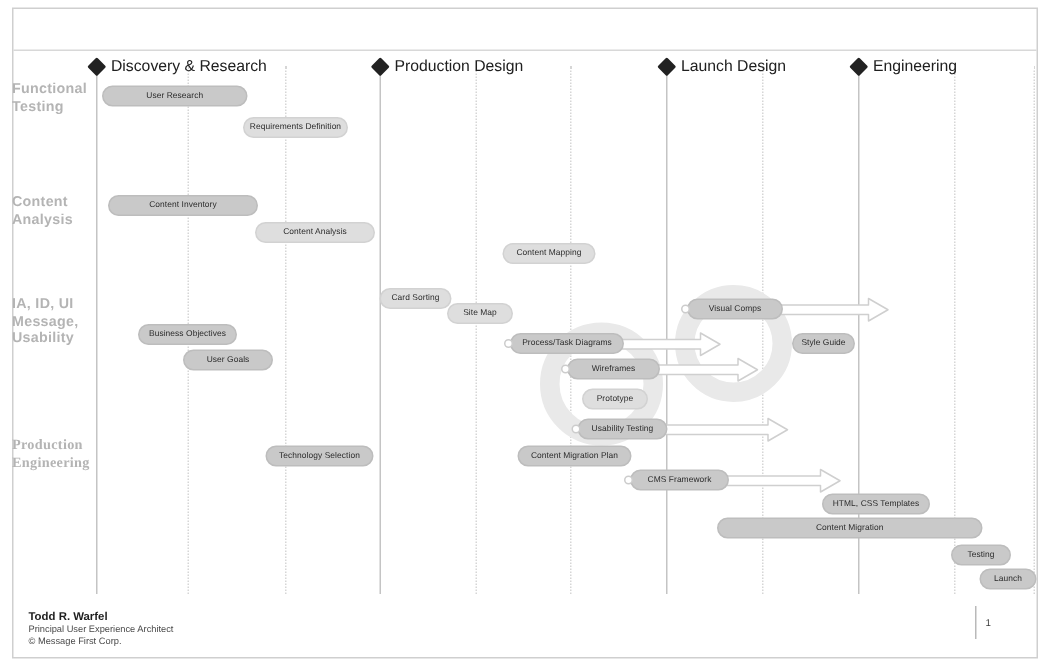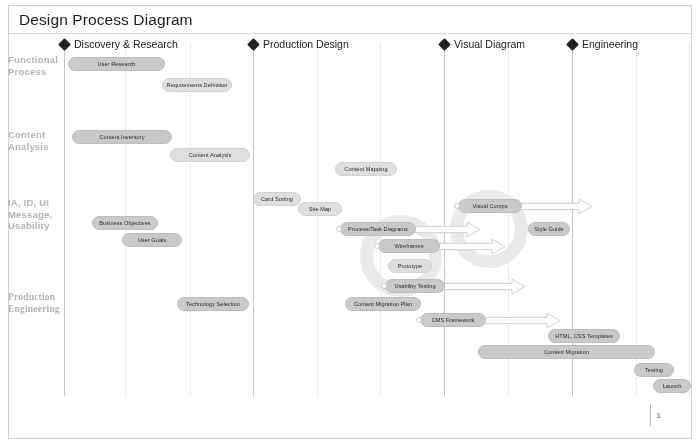--- a/index.html
+++ b/index.html
@@ -86,21 +86,20 @@
   #f3{font-size:6.2px;color:#4a4a4a;line-height:8px;}
   #pagediv{position:absolute;left:650px;top:404px;width:1px;height:22px;background:#b9b9b9;}
   #pageno{position:absolute;left:657px;top:412px;font-size:6.5px;color:#3a3a3a;}
 </style>
 </head>
 <body>
 
 <div id="page">
   <div id="sheet"></div>
 
-  <div id="title">Design Process Diagram</div>
   <div id="titlerule"></div>
 
   <div id="plot">
     <div id="gridlines-layer">
         <div class="vline solid" style="left: 64px;"></div>
         <div class="vline dotted" style="left: 125px;"></div>
         <div class="vline dotted" style="left: 190px;"></div>
         <div class="vline solid" style="left: 253px;"></div>
         <div class="vline dotted" style="left: 317px;"></div>
         <div class="vline dotted" style="left: 380px;"></div>
@@ -145,30 +144,30 @@
         <div class="phase" style="left: 60px; top: 38px;">
           <span class="dia"></span>
           <span class="plab">Discovery &amp; Research</span>
         </div>
         <div class="phase" style="left: 249px; top: 38px;">
           <span class="dia"></span>
           <span class="plab">Production Design</span>
         </div>
         <div class="phase" style="left: 440px; top: 38px;">
           <span class="dia"></span>
-          <span class="plab">Visual Diagram</span>
+          <span class="plab">Launch Design</span>
         </div>
         <div class="phase" style="left: 568px; top: 38px;">
           <span class="dia"></span>
           <span class="plab">Engineering</span>
         </div>
       </div>
     <div id="lanes-layer">
         <div class="lane" style="top: 54px; white-space: pre-line;">Functional
-Process</div>
+Testing</div>
         <div class="lane" style="top: 129px; white-space: pre-line;">Content
 Analysis</div>
         <div class="lane" style="top: 197px; white-space: pre-line;">IA, ID, UI
 Message,
 Usability</div>
         <div class="lane" style="top: 292px; white-space: pre-line; font-family: Liberation Serif, serif;">Production
 Engineering</div>
       </div>
     <div id="tasks-layer">
         <div class="pill dark" style="left: 68px; top: 57px; width: 97px; height: 14px;">User Research</div>
@@ -194,15 +193,20 @@
         <div class="pill dark" style="left: 345px; top: 297px; width: 76px; height: 14px;">Content Migration Plan</div>
         <div class="pill dark" style="left: 420px; top: 313px; width: 66px; height: 14px;">CMS Framework</div>
         <div class="nub" style="left: 416px; top: 317px;"></div>
         <div class="pill dark" style="left: 548px; top: 329px; width: 72px; height: 14px;">HTML, CSS Templates</div>
         <div class="pill dark" style="left: 478px; top: 345px; width: 177px; height: 14px;">Content Migration</div>
         <div class="pill dark" style="left: 634px; top: 363px; width: 40px; height: 14px;">Testing</div>
         <div class="pill dark" style="left: 653px; top: 379px; width: 38px; height: 14px;">Launch</div>
       </div>
   </div>
 
+  <div id="footer">
+    <div id="f1">Todd R. Warfel</div>
+    <div id="f2">Principal User Experience Architect</div>
+    <div id="f3">© Message First Corp.</div>
+  </div>
   <div id="pagediv"></div>
   <div id="pageno">1</div>
 </div>
 
 </body></html>

